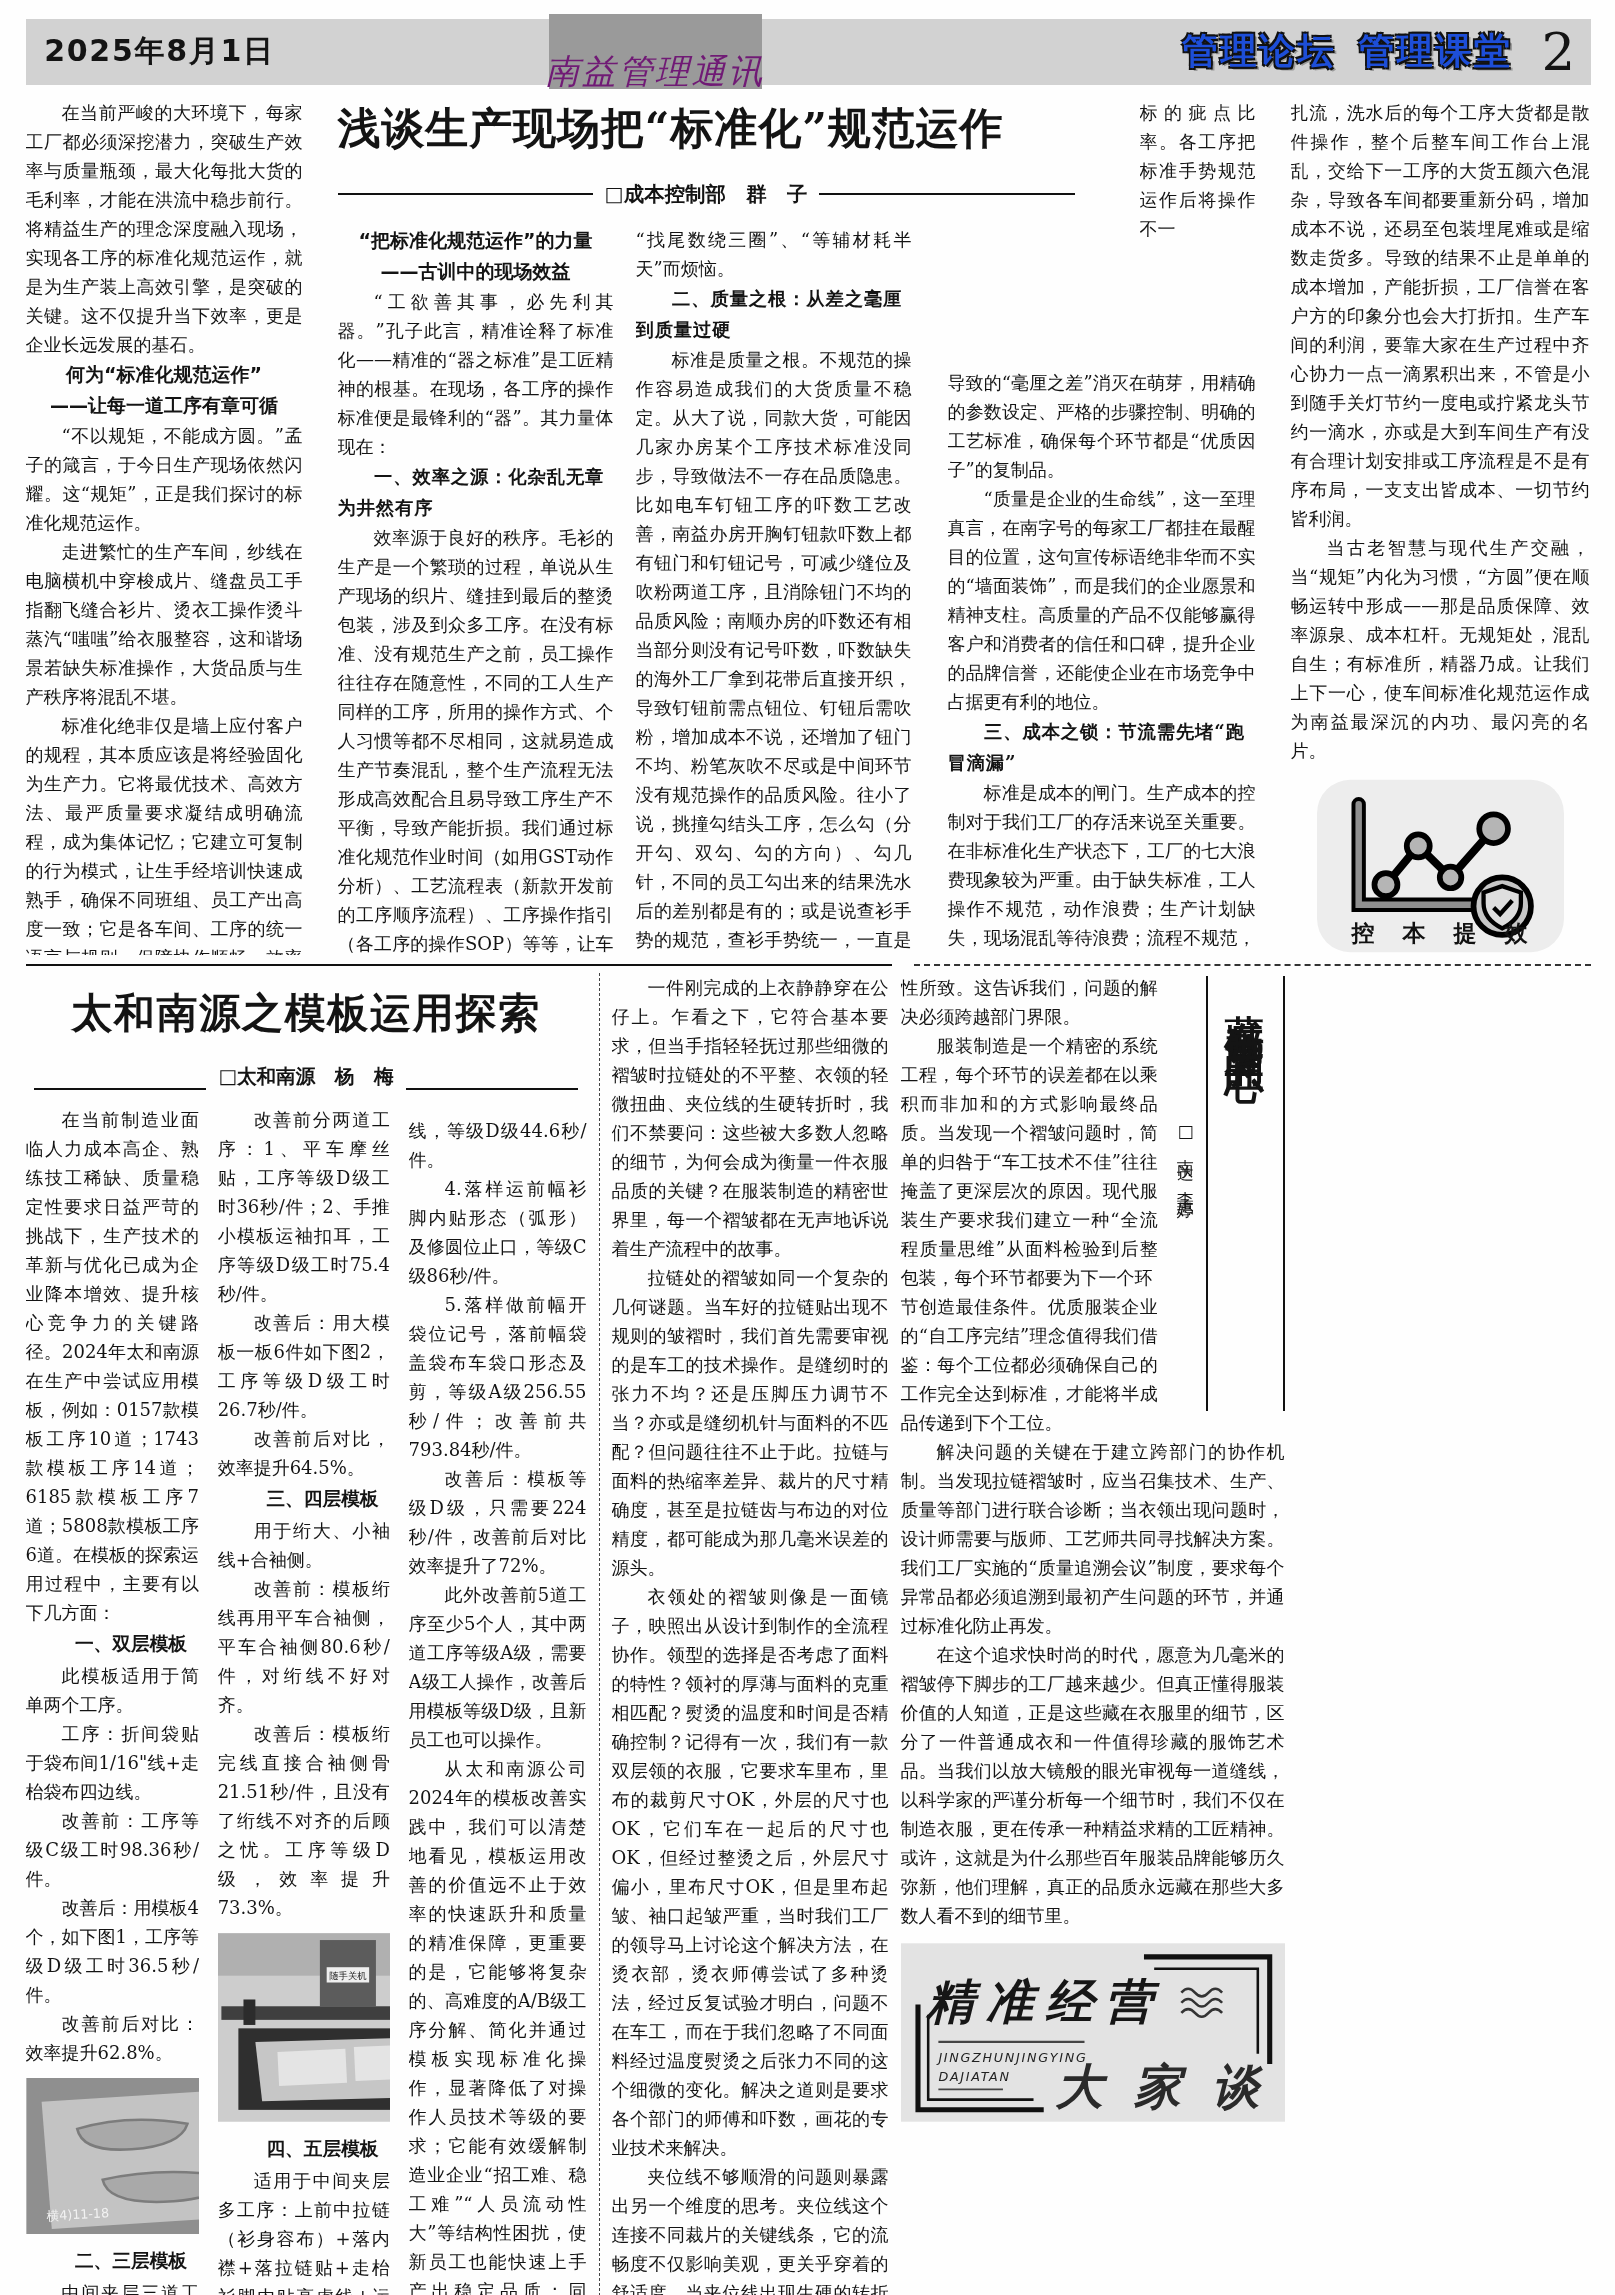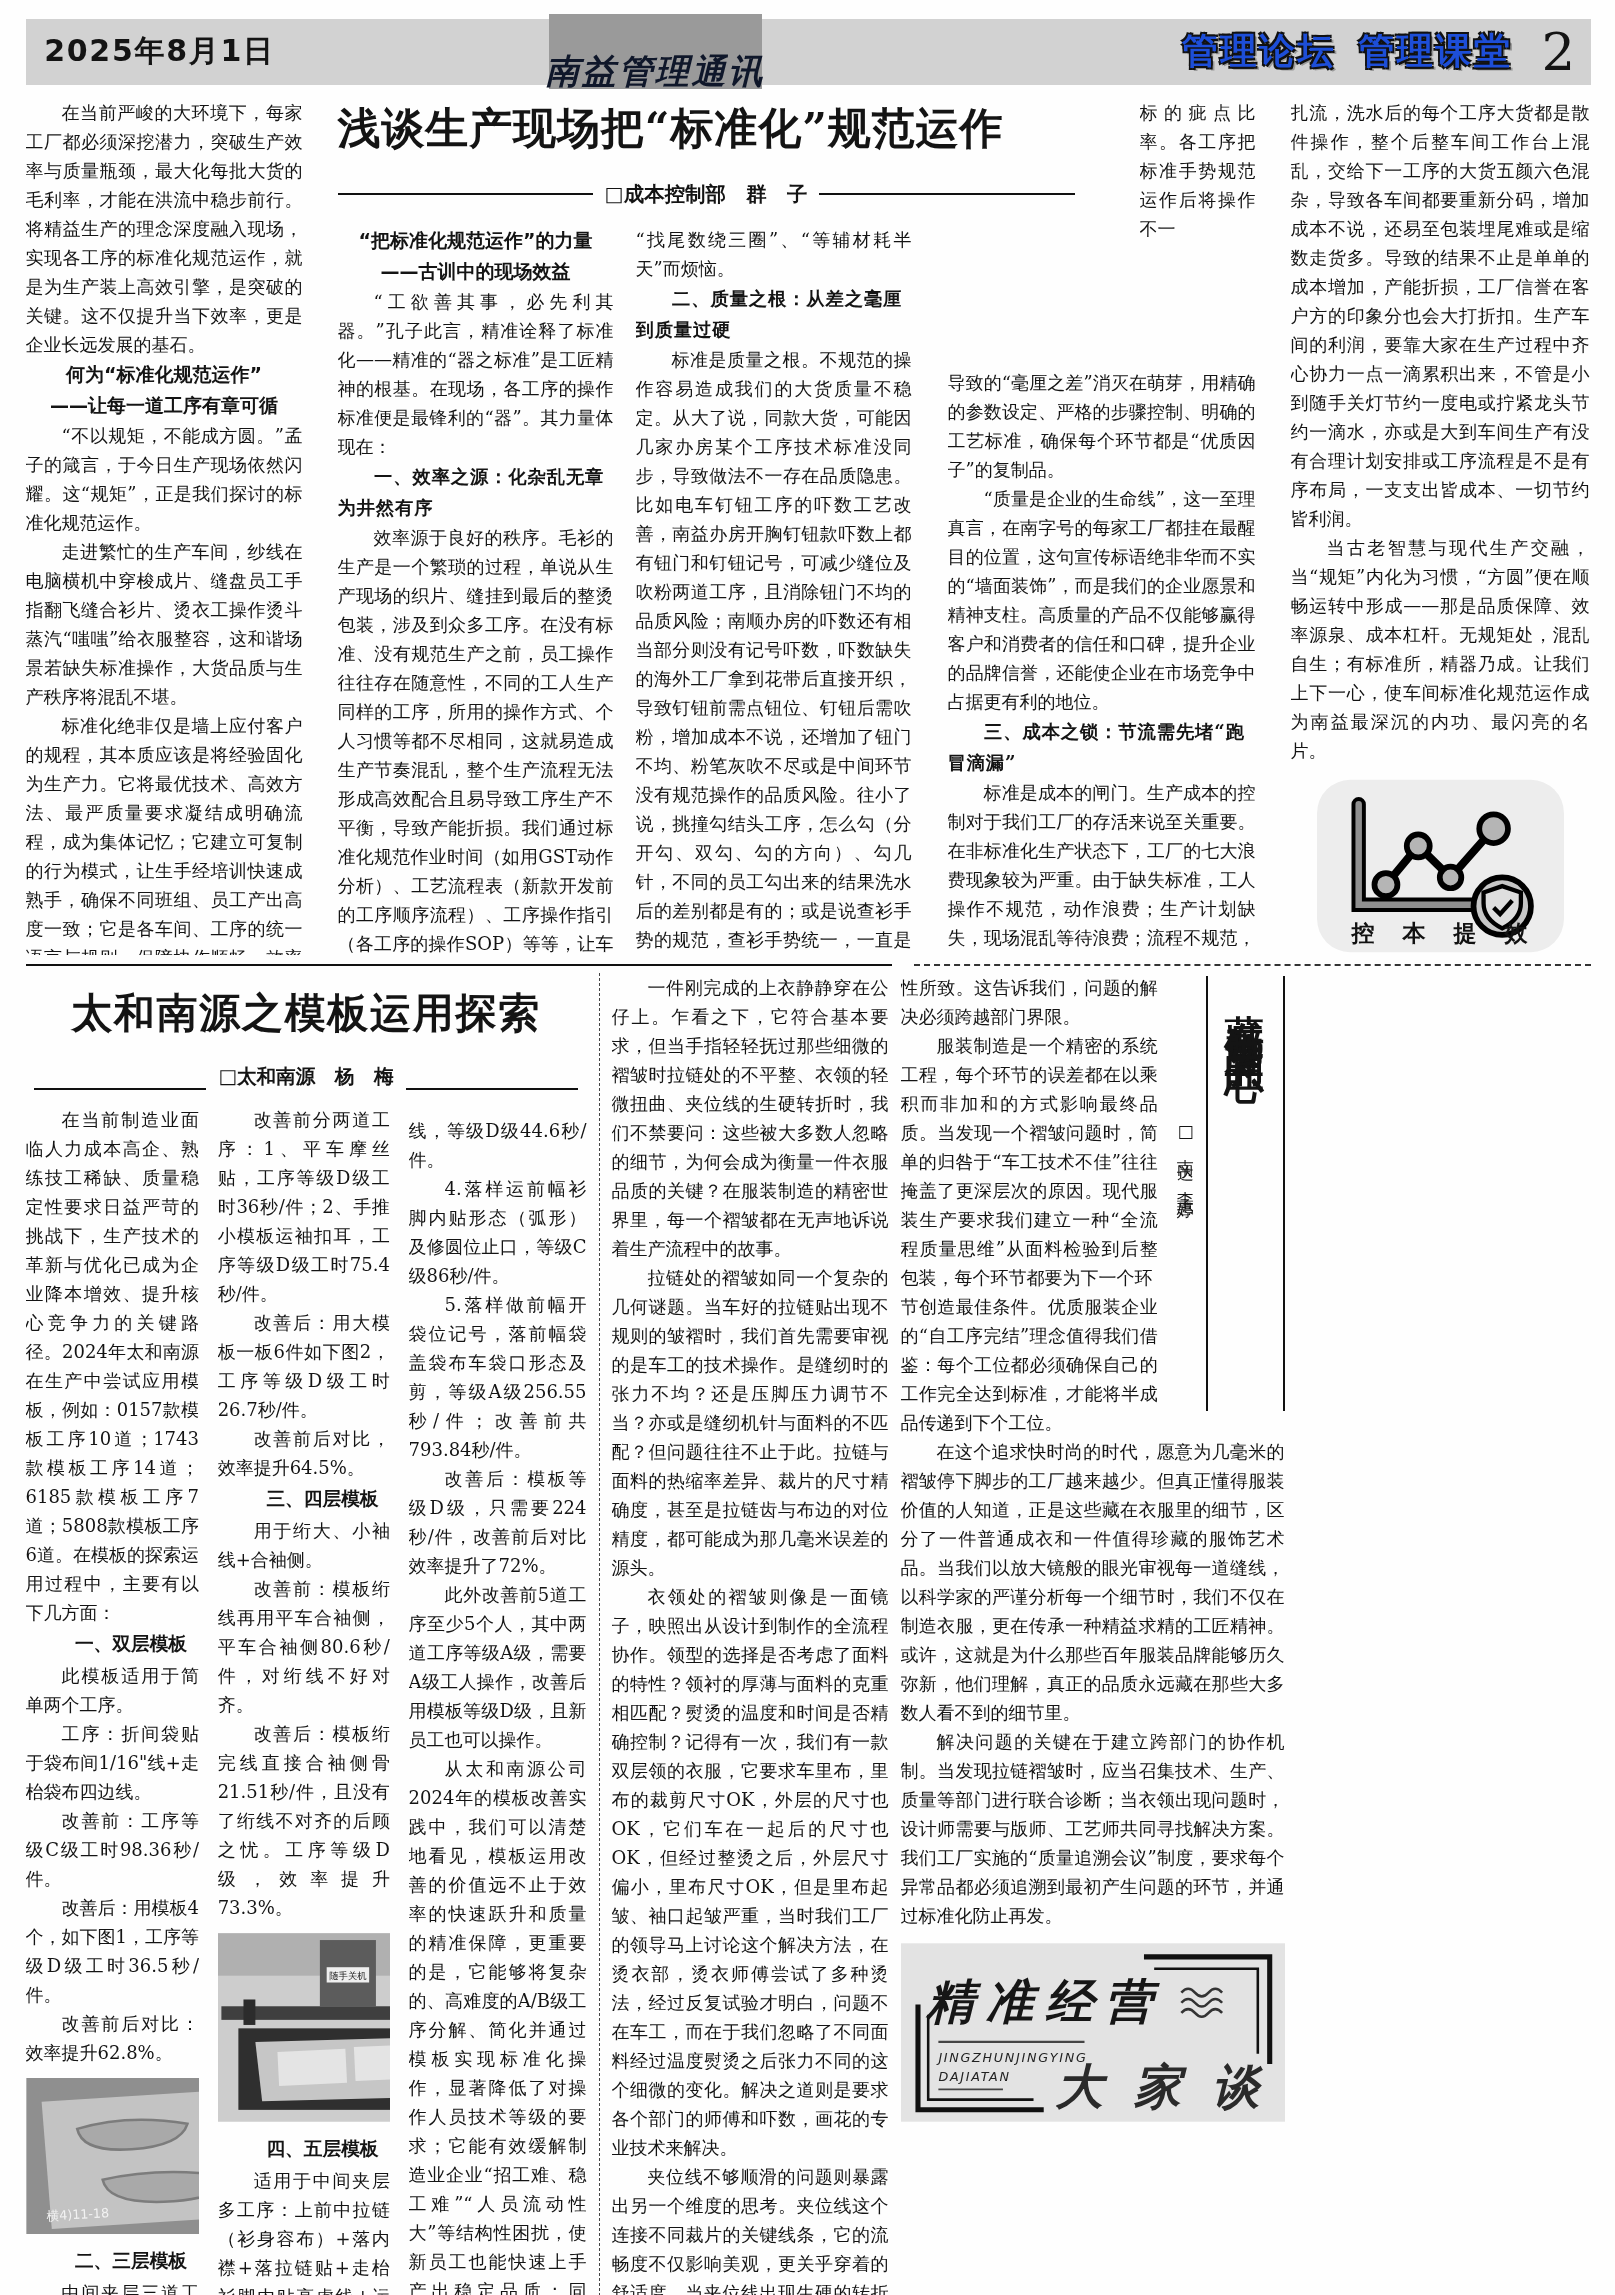--- a/index.html
+++ b/index.html
@@ -3,21 +3,21 @@
 <meta charset="utf-8">
 <style>
   html,body{margin:0;padding:0;background:#777;}
   .page{position:relative;width:1616px;height:2295px;margin:0 auto;background:#fefefe;
         font-family:"DejaVu Serif",serif;color:#141414;overflow:hidden;box-sizing:border-box;padding:18.7px 25.5px 0;}
   
   .masthead{display:flex;align-items:center;height:66px;background:#d2d2d2;position:relative;}
   .date{font-family:"DejaVu Sans",sans-serif;font-weight:bold;font-size:30px;padding-left:18.7px;letter-spacing:1.7px;}
   .brand{position:absolute;left:523px;top:-4.3px;width:213px;height:75px;background:#9a9a9a;
          display:flex;align-items:center;justify-content:center;}
-  .brand span{color:#0f172a;font-size:34px;font-weight:700;font-style:italic;letter-spacing:2.6px;white-space:nowrap;margin-top:40px;}
+  .brand span{color:#701a75;font-size:34px;font-weight:400;font-style:italic;letter-spacing:2.6px;white-space:nowrap;margin-top:40px;}
   .hright{margin-left:auto;display:flex;align-items:center;gap:22px;padding-right:15.3px;}
   .outline{font-family:"DejaVu Sans",sans-serif;font-weight:900;font-size:36px;color:#1d4ed8;letter-spacing:2.6px;
            text-shadow:-1.7px -1.7px 0 #111,1.7px -1.7px 0 #111,-1.7px 1.7px 0 #111,1.7px 1.7px 0 #111,3.4px 3.4px 0 #9a9a9a;}
   .pagenum{font-size:53px;line-height:51px;font-family:"DejaVu Serif",serif;margin-left:6.8px;}
   
   p{margin:0;}
   .p,.cont{font-size:18px;line-height:29px;text-align:justify;}
   .p{text-indent:2em;}
   .bh{font-family:"DejaVu Sans",sans-serif;font-weight:bold;font-size:19px;line-height:31px;text-align:center;}
   .bh2{font-family:"DejaVu Sans",sans-serif;font-weight:bold;font-size:18.7px;line-height:34px;text-indent:2em;text-align:center;}
@@ -290,22 +290,22 @@
     </div>
 
     <div class="wE">
       <div class="vt">
         <div class="vt-byline">□南达　李惠婷</div>
         <div class="vt-title">藏在针脚里的匠心</div>
       </div>
       <p class="cont">性所致。这告诉我们，问题的解决必须跨越部门界限。</p>
       <p class="p">服装制造是一个精密的系统工程，每个环节的误差都在以乘积而非加和的方式影响最终品质。当发现一个褶皱问题时，简单的归咎于“车工技术不佳”往往掩盖了更深层次的原因。现代服装生产要求我们建立一种“全流程质量思维”从面料检验到后整包装，每个环节都要为下一个环</p>
       <p class="cont">节创造最佳条件。优质服装企业的“自工序完结”理念值得我们借鉴：每个工位都必须确保自己的工作完全达到标准，才能将半成品传递到下个工位。</p>
+      <p class="p">解决问题的关键在于建立跨部门的协作机制。当发现拉链褶皱时，应当召集技术、生产、质量等部门进行联合诊断；当衣领出现问题时，设计师需要与版师、工艺师共同寻找解决方案。我们工厂实施的“质量追溯会议”制度，要求每个异常品都必须追溯到最初产生问题的环节，并通过标准化防止再发。</p>
       <p class="p">在这个追求快时尚的时代，愿意为几毫米的褶皱停下脚步的工厂越来越少。但真正懂得服装价值的人知道，正是这些藏在衣服里的细节，区分了一件普通成衣和一件值得珍藏的服饰艺术品。当我们以放大镜般的眼光审视每一道缝线，以科学家的严谨分析每一个细节时，我们不仅在制造衣服，更在传承一种精益求精的工匠精神。或许，这就是为什么那些百年服装品牌能够历久弥新，他们理解，真正的品质永远藏在那些大多数人看不到的细节里。</p>
-      <p class="p">解决问题的关键在于建立跨部门的协作机制。当发现拉链褶皱时，应当召集技术、生产、质量等部门进行联合诊断；当衣领出现问题时，设计师需要与版师、工艺师共同寻找解决方案。我们工厂实施的“质量追溯会议”制度，要求每个异常品都必须追溯到最初产生问题的环节，并通过标准化防止再发。</p>
       
       <svg class="stamp" width="384" height="179" viewBox="0 0 452 210">
         <rect width="452" height="210" fill="#e3e3e3"></rect>
         <g fill="none" stroke="#111">
           <path d="M286 16 H434 V142" stroke-width="6"></path>
           <path d="M298 30 H420 V130" stroke-width="3"></path>
           <path d="M168 196 H20 V72" stroke-width="6"></path>
           <path d="M156 184 H32 V84" stroke-width="3"></path>
         </g>
         <text x="30" y="88" font-size="56" font-weight="bold" fill="#161616" letter-spacing="14" font-style="italic">精准经营</text>

